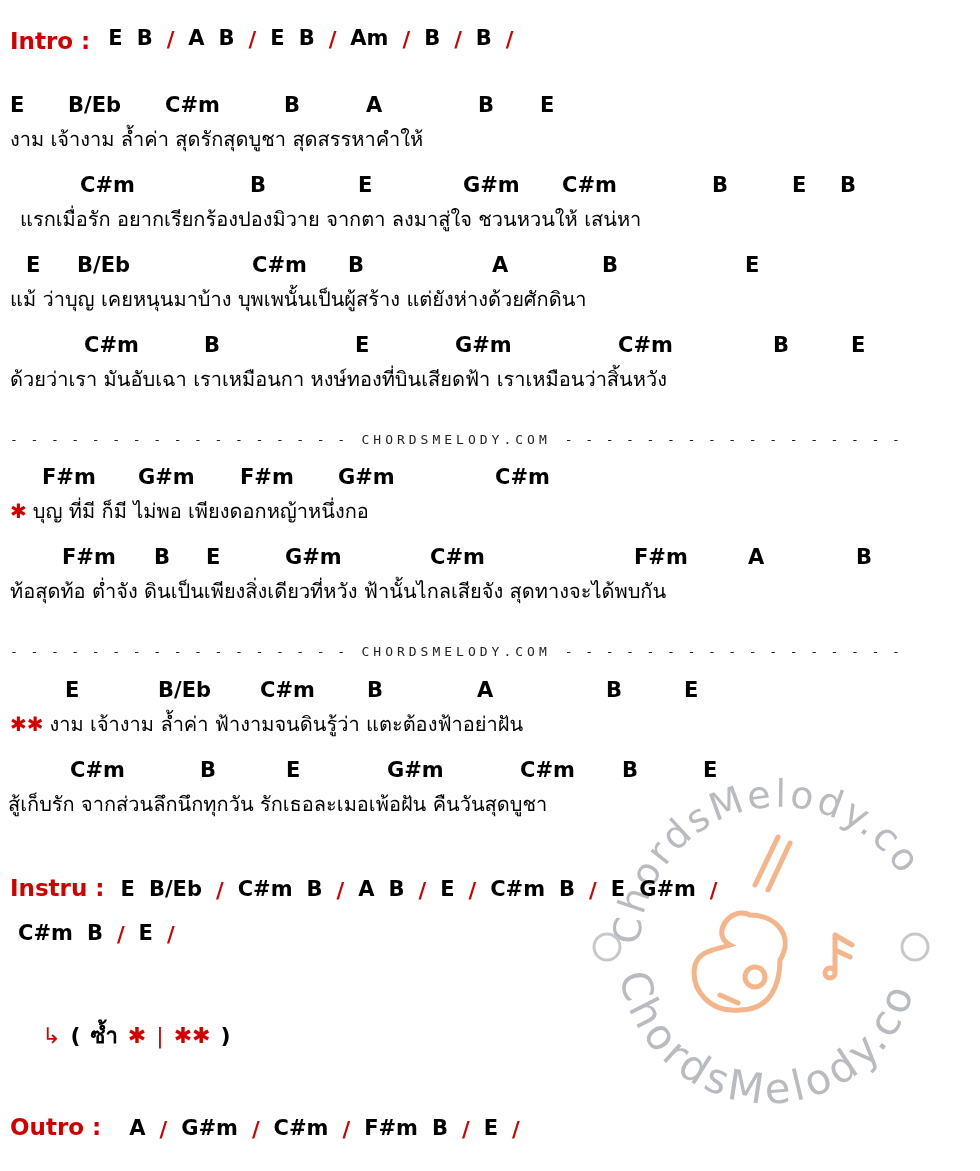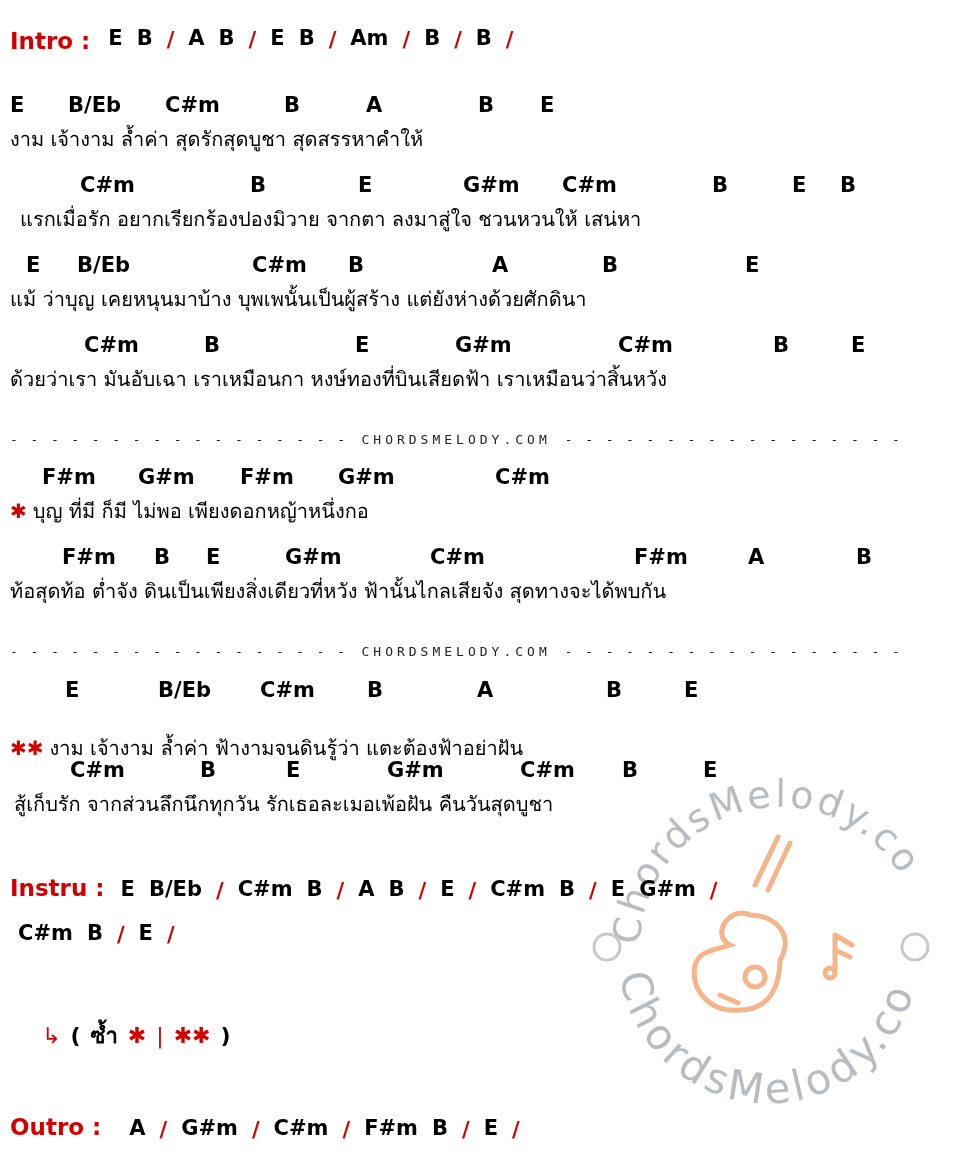--- a/index.html
+++ b/index.html
@@ -117,29 +117,29 @@
 </div>
 
 <div id="chorus2">
     <div class="abs chord" style="left: 65px; top: 680px;">E</div>
     <div class="abs chord" style="left: 158px; top: 680px;">B/Eb</div>
     <div class="abs chord" style="left: 260px; top: 680px;">C#m</div>
     <div class="abs chord" style="left: 367px; top: 680px;">B</div>
     <div class="abs chord" style="left: 477px; top: 680px;">A</div>
     <div class="abs chord" style="left: 606px; top: 680px;">B</div>
     <div class="abs chord" style="left: 684px; top: 680px;">E</div>
-    <div class="abs lyric" style="top: 738px; left: 10px;"><span class="marker" style="margin-right: 6px;">✱✱</span><span>งาม เจ้างาม    ล้ำค่า    ฟ้างามจนดินรู้ว่า แตะต้องฟ้าอย่าฝัน</span></div>
+    <div class="abs lyric" style="top: 714px; left: 10px;"><span class="marker" style="margin-right: 6px;">✱✱</span><span>งาม เจ้างาม    ล้ำค่า    ฟ้างามจนดินรู้ว่า แตะต้องฟ้าอย่าฝัน</span></div>
     <div class="abs chord" style="left: 70px; top: 760px;">C#m</div>
     <div class="abs chord" style="left: 200px; top: 760px;">B</div>
     <div class="abs chord" style="left: 286px; top: 760px;">E</div>
     <div class="abs chord" style="left: 387px; top: 760px;">G#m</div>
     <div class="abs chord" style="left: 520px; top: 760px;">C#m</div>
     <div class="abs chord" style="left: 622px; top: 760px;">B</div>
     <div class="abs chord" style="left: 703px; top: 760px;">E</div>
-    <div class="abs lyric" style="top: 794px; left: 14px;">สู้เก็บรัก จากส่วนลึกนึกทุกวัน  รักเธอละเมอเพ้อฝัน  คืนวันสุดบูชา</div>
+    <div class="abs lyric" style="top: 794px; left: 8px;">สู้เก็บรัก จากส่วนลึกนึกทุกวัน  รักเธอละเมอเพ้อฝัน  คืนวันสุดบูชา</div>
   </div>
 
 <svg class="watermark" viewBox="0 0 380 410">
   <defs>
     <path id="wm-arc-top" d="M 60 200 A 140 140 0 0 1 330 150"></path>
     <path id="wm-arc-bottom" d="M 40 230 A 150 150 0 0 0 335 240"></path>
   </defs>
   <text font-family="DejaVu Sans, sans-serif" font-size="38" fill="#b8bcc0" letter-spacing="3">
     <textPath href="#wm-arc-top">ChordsMelody.com</textPath>
   </text>

